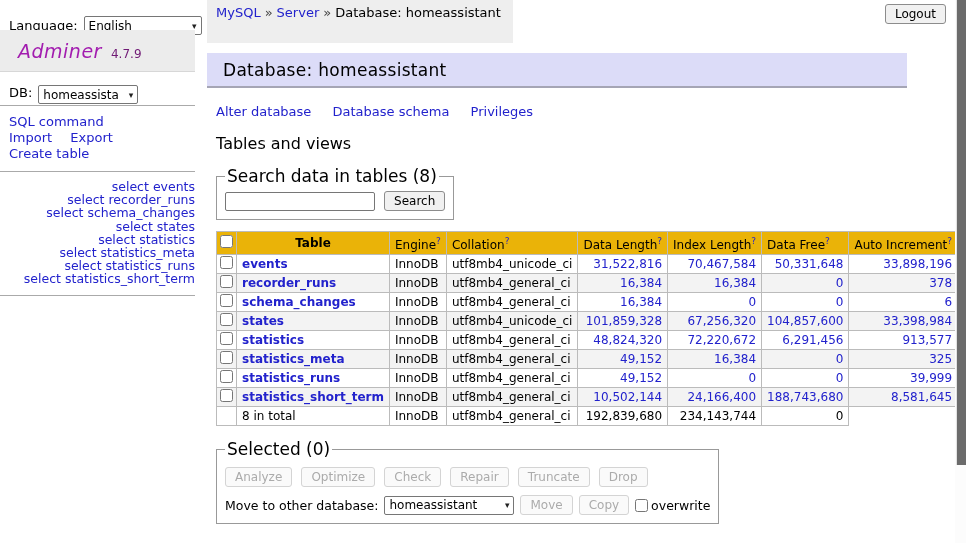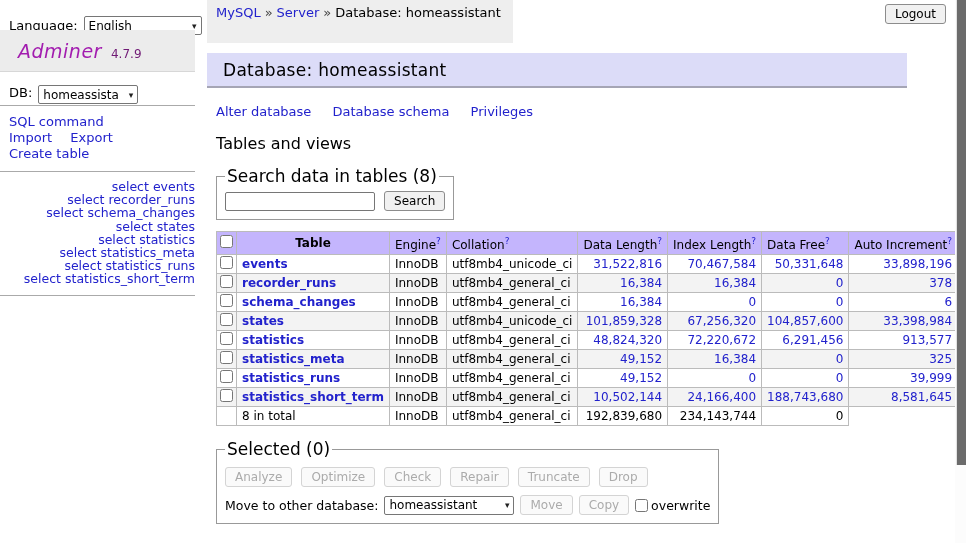--- a/index.html
+++ b/index.html
@@ -50,21 +50,21 @@
 
   fieldset { border:1px solid #999; margin:13px 0 0 9px; padding:4px 8px 8px 8px; width:fit-content; }
   legend { font-size:17px; padding:0 2px; }
   .search-fs input[type=text] { width:150px; height:19px; border:1px solid #767676; font-size:12px; padding:1px 4px; border-radius:2px; }
   .search-fs { white-space:nowrap; }
   .search-fs button { margin-left:4px; }
 
   
   table { border-collapse:collapse; margin:11px 0 0 9px; font-size:12px; }
   th, td { border:1px solid #bbb; padding:2px 5px; height:19px; line-height:14px; vertical-align:middle; }
-  thead th { background:#c4b5fd; font-weight:normal; text-align:left; white-space:nowrap; }
+  thead th { background:#eab308; font-weight:normal; text-align:left; white-space:nowrap; }
   thead th.h-name { font-weight:bold; text-align:center; }
   thead sup a { font-size:9px; }
   td.check, th.check { text-align:center; padding:1px 3px; }
   td.tname a { font-weight:bold; }
   td.num { text-align:right; white-space:nowrap; }
   tbody tr:nth-child(even) td { background:#f3f3f3; }
   tr.total td { background:#fff !important; }
   tr.total td.num { color:#000; }
   tr.total td.tname { font-weight:normal; }
   td.ghost { border:none; background:#fff !important; }

